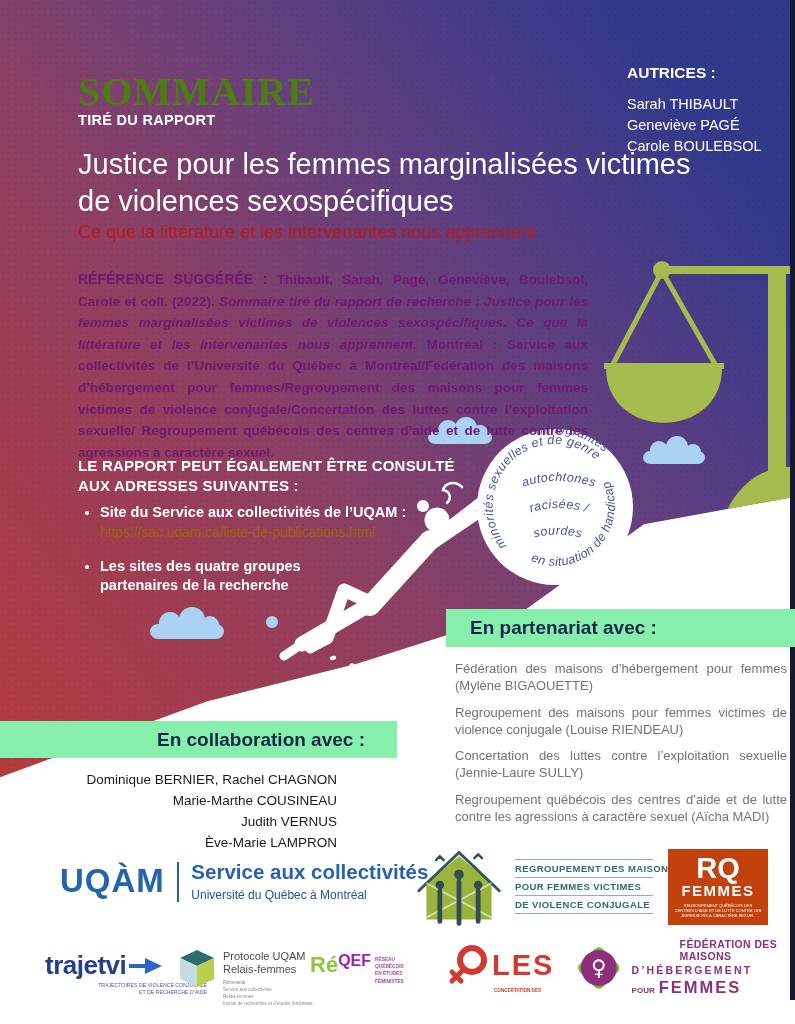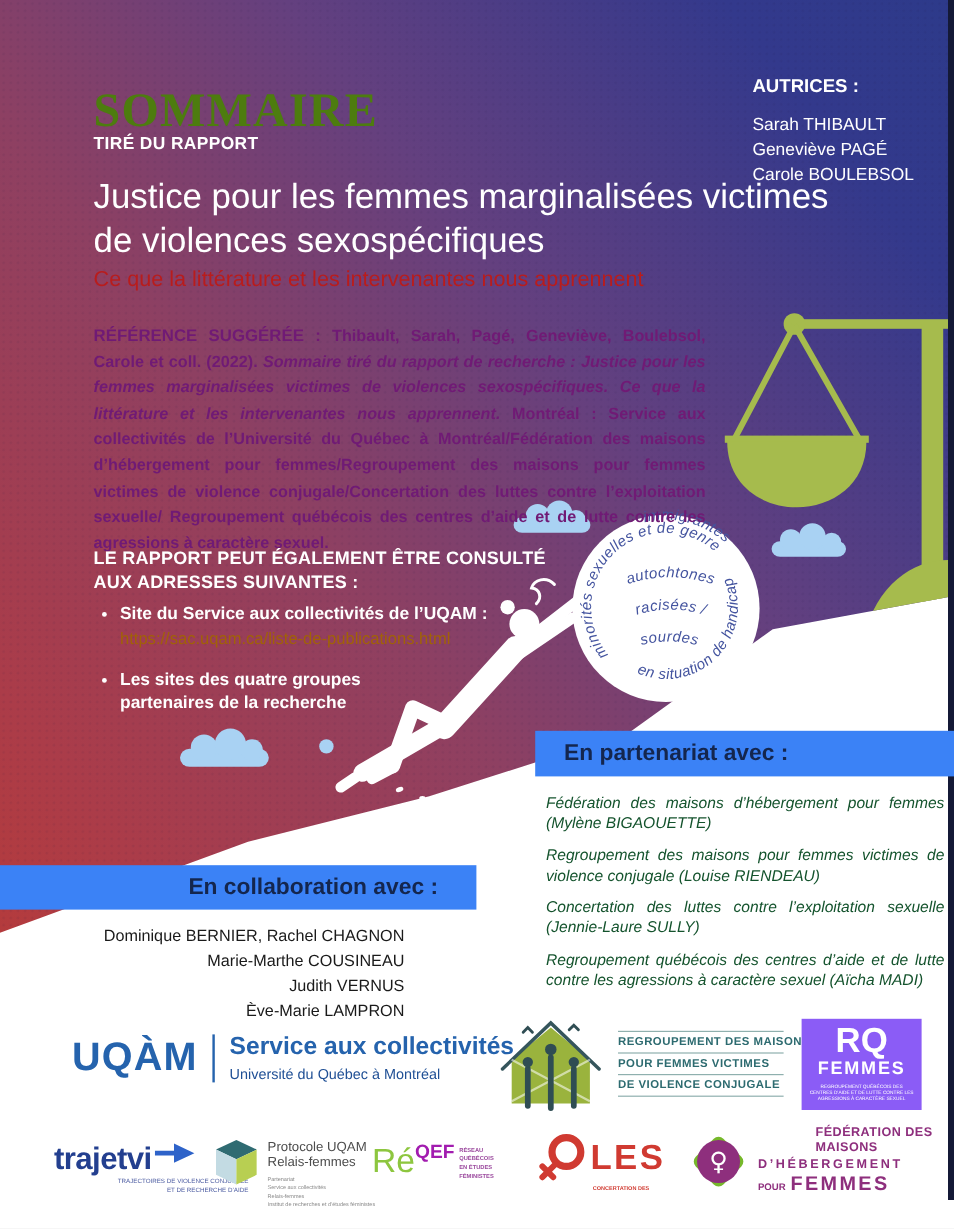--- a/index.html
+++ b/index.html
@@ -27,52 +27,52 @@
              line-height:1.6;text-align:justify;font-weight:bold;}
   .reference b{font-size:14px;}
   .consult{position:absolute;left:78px;top:456px;color:#fff;}
   .consult .h{font-weight:bold;font-size:15px;line-height:1.35;letter-spacing:.2px;}
   .consult ul{margin:6px 0 0 0;padding-left:22px;}
   .consult li{margin-bottom:14px;font-size:14.5px;line-height:1.35;}
   .consult li .bt{font-weight:bold;}
   .consult li .lk{font-weight:normal;font-size:13.8px;color:#a16207;text-decoration:none;display:inline-block;margin-top:2px;}
   .consult li:nth-child(2){max-width:240px;}
   
-  .band{position:absolute;background:#3b82f6;color:#14264e;font-weight:bold;font-size:19px;}
+  .band{position:absolute;background:#86efac;color:#14264e;font-weight:bold;font-size:19px;}
   .band-part{left:446px;top:609px;width:349px;height:38px;line-height:38px;padding-left:24px;box-sizing:border-box;}
   .band-coll{left:0;top:721px;width:397px;height:37px;line-height:37px;text-align:right;padding-right:32px;box-sizing:border-box;}
-  .partners{position:absolute;left:455px;top:660px;width:332px;color:#14532d;font-style:italic;}
+  .partners{position:absolute;left:455px;top:660px;width:332px;color:#737373;}
   .partners p{margin:0 0 9px 0;font-size:13px;line-height:1.33;text-align:justify;}
   .collabs{position:absolute;left:55px;top:770px;width:282px;text-align:right;color:#1a1a1a;
            font-size:13.5px;line-height:1.55;}
   
   .uqam{position:absolute;left:60px;top:860px;display:flex;align-items:stretch;}
   .uqam .wm{font-size:33px;font-weight:bold;color:#2563ad;letter-spacing:1px;align-self:center;}
   .uqam .div{width:2.5px;background:#2563ad;margin:2px 12px 0 12px;}
   .uqam .t1{font-size:20.5px;font-weight:bold;color:#2563ad;}
   .uqam .t2{font-size:12px;color:#1f4f95;margin-top:4px;}
   .rmf{position:absolute;left:413px;top:843px;display:flex;align-items:center;}
   .rmf .txt{margin-left:10px;color:#2d6b70;font-weight:bold;width:138px;}
   .rmf .txt div{font-size:9.5px;letter-spacing:.4px;padding:3px 0;border-bottom:1.5px solid #8fb0ae;white-space:nowrap;}
   .rmf .txt div:first-child{border-top:1.5px solid #8fb0ae;}
-  .calacs{position:absolute;left:668px;top:849px;width:100px;height:76px;background:#8b5cf6;color:#fff;
+  .calacs{position:absolute;left:668px;top:849px;width:100px;height:76px;background:#c2410c;color:#fff;
           text-align:center;box-sizing:border-box;padding-top:5px;}
   .calacs .rq{font-size:29px;font-weight:bold;line-height:1;}
   .calacs .cl{font-size:15px;font-weight:bold;letter-spacing:1.5px;line-height:1.1;}
   .calacs .sm{font-size:4px;line-height:1.25;margin-top:3px;padding:0 6px;}
   .traj{position:absolute;left:45px;top:950px;}
-  .traj .row{display:flex;}
+  .traj .row{display:flex;align-items:center;}
   .traj .wm{font-size:26px;font-weight:bold;color:#233f8f;letter-spacing:-.5px;}
   .traj .sub{font-size:5.2px;color:#4a5aa0;text-align:right;width:130px;margin:1px 0 0 32px;line-height:1.4;}
   .proto{position:absolute;left:180px;top:950px;display:flex;}
   .proto .txt{margin-left:9px;}
   .proto .t{font-size:11px;color:#4c4c4c;line-height:1.2;}
   .proto .sm{font-size:4.6px;color:#8a8a8a;line-height:1.5;margin-top:4px;}
   .reqef{position:absolute;left:310px;top:952px;display:flex;align-items:flex-start;}
-  .reqef .a{font-size:28px;font-weight:normal;color:#8dc63f;}
+  .reqef .a{font-size:22px;font-weight:bold;color:#8dc63f;}
   .reqef .b{font-size:16px;font-weight:bold;color:#a21caf;}
   .reqef .sm{font-size:4.8px;font-weight:bold;color:#9b4a9e;line-height:1.5;margin:4px 0 0 4px;}
   .cles{position:absolute;left:448px;top:942px;}
   .cles .row{display:flex;align-items:center;}
   .cles .wm{font-size:29px;font-weight:bold;color:#d03a31;letter-spacing:2px;margin-left:2px;}
   .cles .sm{font-size:4.6px;color:#d03a31;font-weight:bold;margin:0 0 0 46px;}
   .fede{position:absolute;left:576px;top:938px;display:flex;align-items:center;}
   .fede .txt{margin-left:10px;color:#8e2f7d;}
   .fede .l1{font-size:10.5px;font-weight:bold;letter-spacing:.4px;padding-left:48px;}
   .fede .l2{font-size:10.5px;font-weight:bold;letter-spacing:2.2px;margin-top:2px;}

